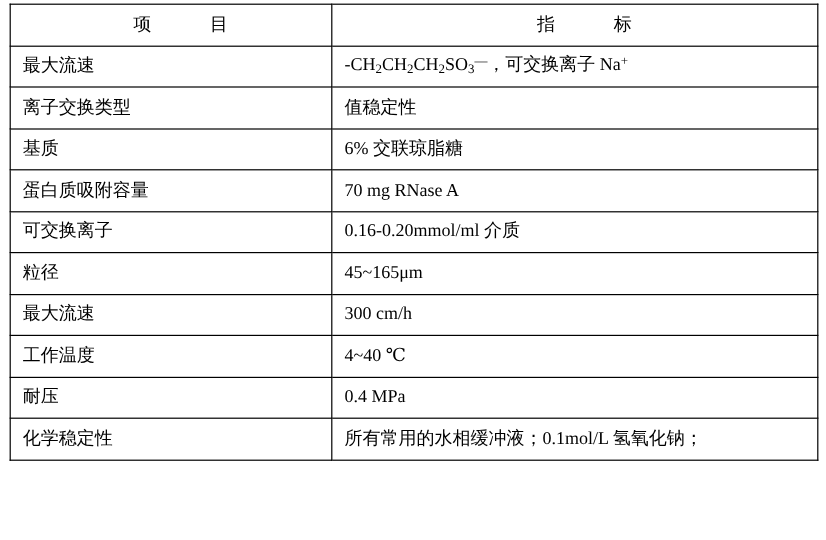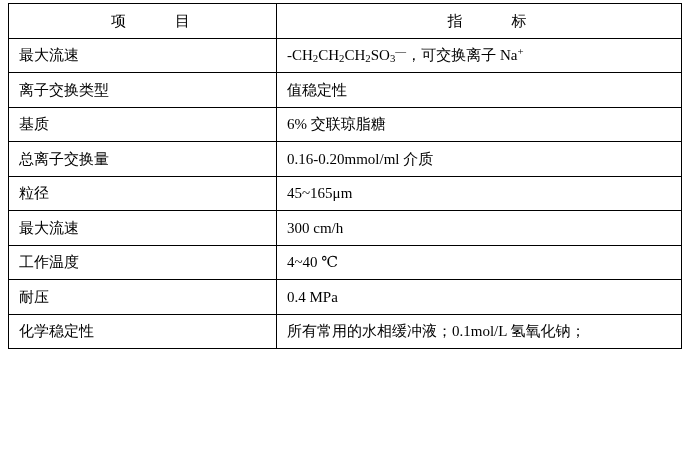--- a/index.html
+++ b/index.html
@@ -82,21 +82,25 @@
         </tr>
         <tr>
           <td>离子交换类型</td>
           <td>值稳定性</td>
         </tr>
         <tr>
           <td>基质</td>
           <td>6% 交联琼脂糖</td>
         </tr>
         <tr>
-          <td>总离子交换量</td>
+          <td>蛋白质吸附容量</td>
+          <td>70 mg RNase A</td>
+        </tr>
+        <tr>
+          <td>可交换离子</td>
           <td>0.16-0.20mmol/ml 介质</td>
         </tr>
         <tr>
           <td>粒径</td>
           <td>45~165μm</td>
         </tr>
         <tr>
           <td>最大流速</td>
           <td>300 cm/h</td>
         </tr>

